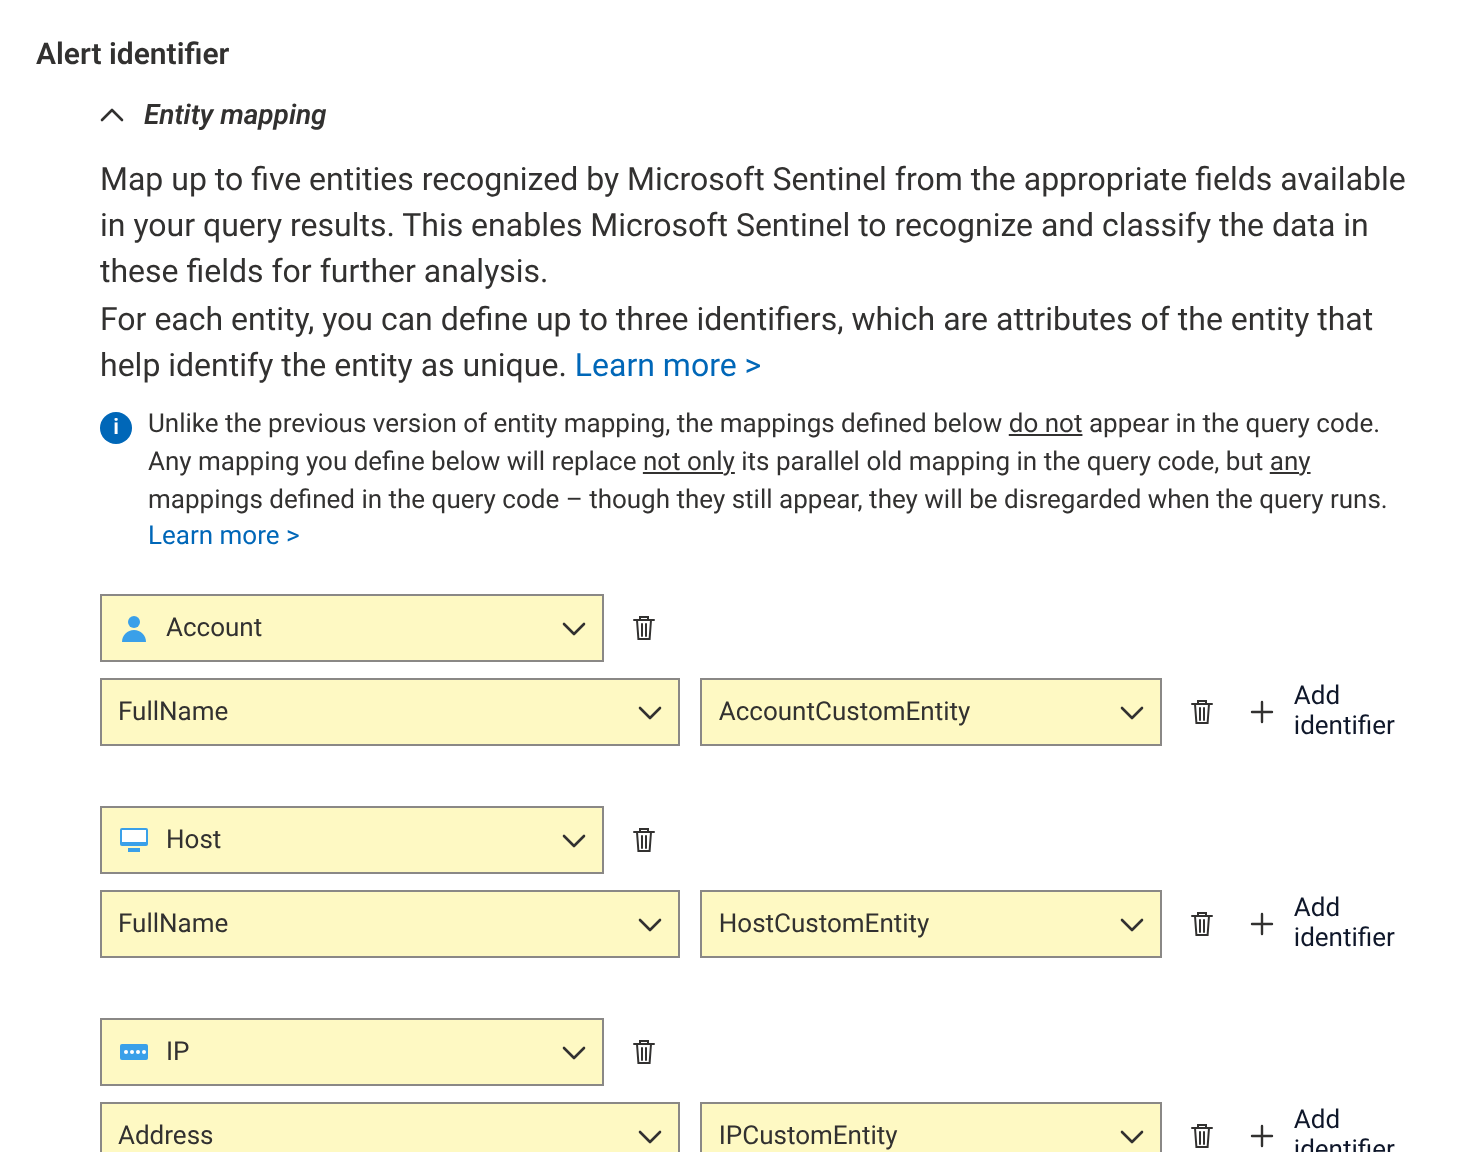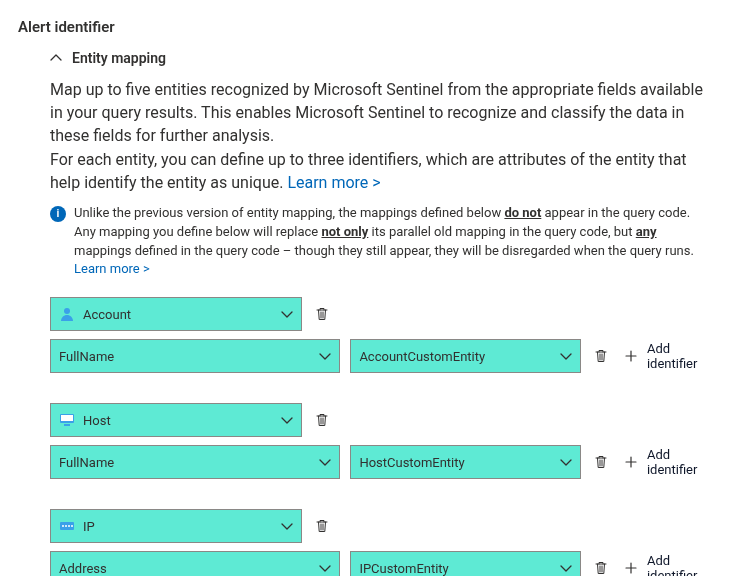--- a/index.html
+++ b/index.html
@@ -15,20 +15,21 @@
       font-size: 15px;
       font-weight: 600;
       margin: 6px 0 14px 8px;
     }
     .section-row {
       display: flex;
       align-items: center;
       gap: 10px;
       margin: 0 0 12px 40px;
       cursor: pointer;
+      font-style: italic;
     }
     .chevron-up svg { display:block; }
     .section-title {
       font-size: 14px;
       font-weight: 600;
     }
     .desc {
       margin: 0 10px 10px 40px;
       font-size: 16px;
       line-height: 1.45;
@@ -48,28 +49,28 @@
       flex-shrink: 0;
       width: 16px; height: 16px;
       border-radius: 50%;
       background: #0067b8;
       color: #fff;
       display: flex;
       align-items: center; justify-content: center;
       font-size: 11px; font-weight: 600;
       margin-top: 2px;
     }
-    .info-text b { text-decoration: underline; font-weight: 700; }
+    .info-text b { text-decoration: underline; font-weight: 400; }
 
     .entity-block { margin: 0 0 30px 40px; }
     .row { display: flex; align-items: center; gap: 10px; margin-bottom: 8px; }
 
     .select-box {
       border: 1px solid #8a8886;
-      background: #5eead4;
+      background: #fef9c3;
       height: 28px;
       display: flex;
       align-items: center;
       justify-content: space-between;
       padding: 16px 8px;
       cursor: pointer;
       font-size: 13px;
       color: #323130;
       gap: 17px;
     }

